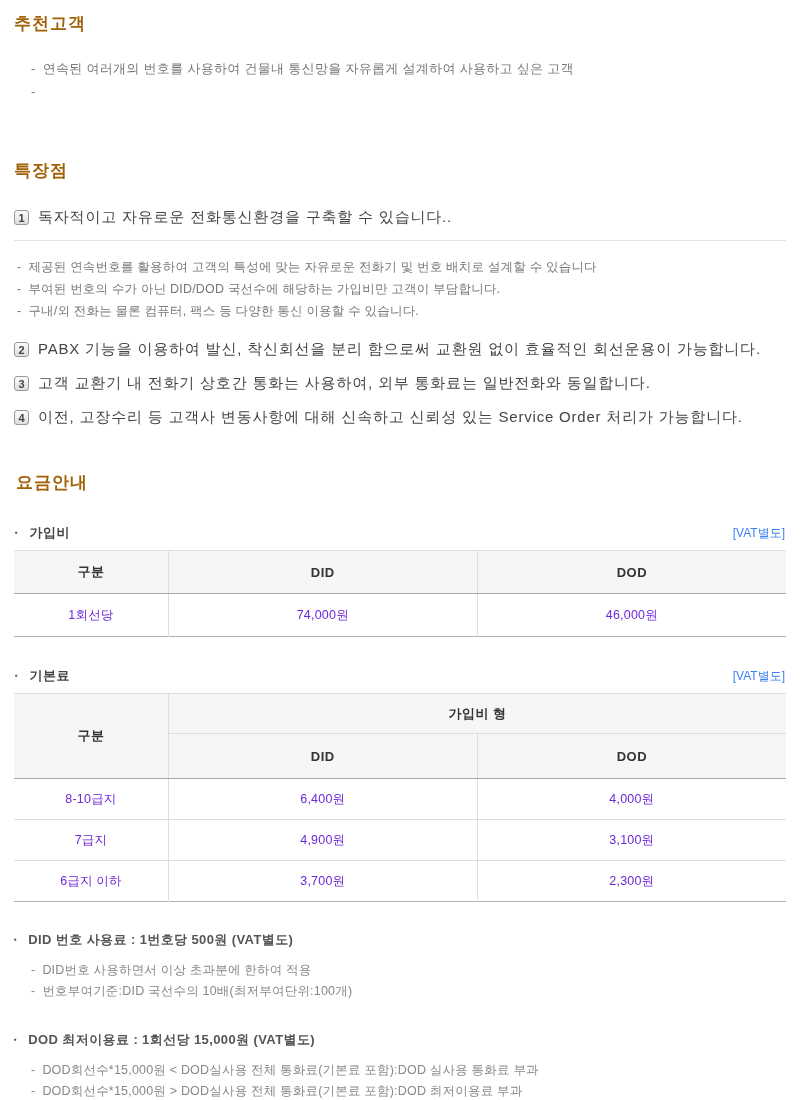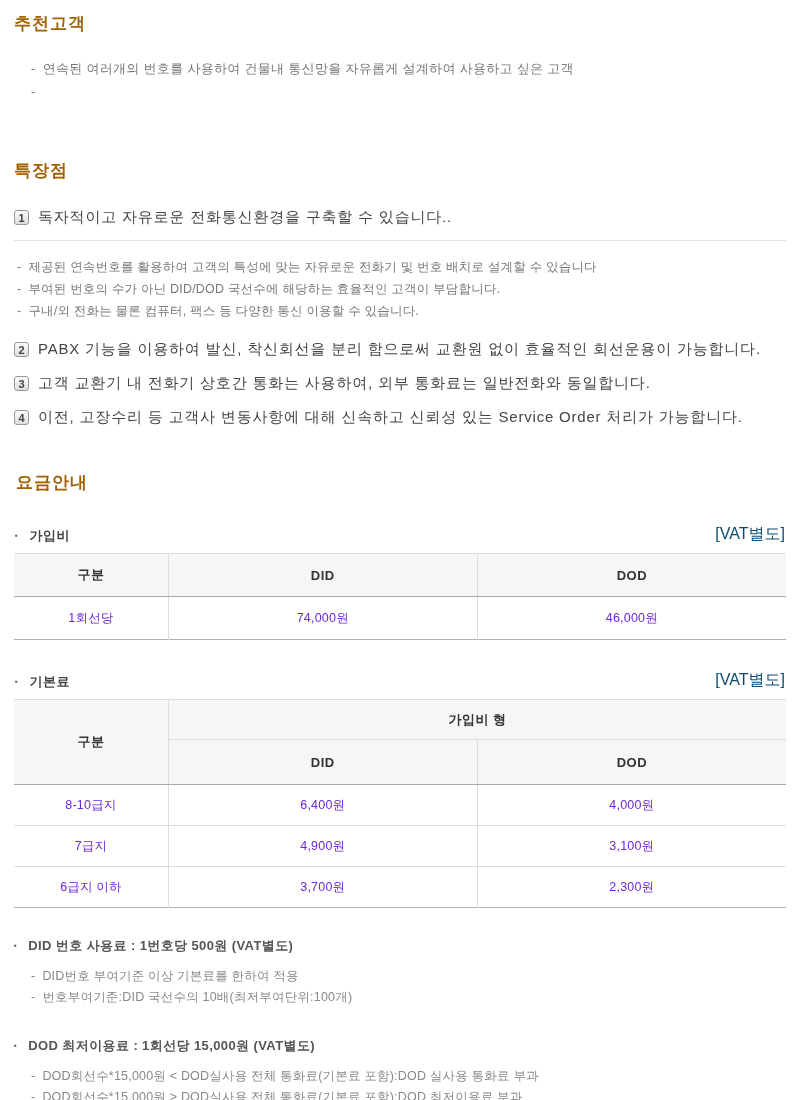--- a/index.html
+++ b/index.html
@@ -70,21 +70,21 @@
   
   .tbl-label-row {
     display: flex;
     justify-content: space-between;
     align-items: flex-end;
     margin-top: 30px;
     padding: 0 1px;
   }
   .tbl-label { font-size: 13px; font-weight: bold; color: #444; letter-spacing: 0.5px; }
   .sq { font-size: 8px; margin-right: 7px; vertical-align: 2px; color: #555; }
-  .vat-note { font-size: 16px; color: #0c4a6e; margin-left: 16px; }
+  .vat-note { font-size: 12px; color: #3b82f6; margin-left: 16px; }
 
   table.tbl {
     width: 100%;
     border-collapse: collapse;
     table-layout: fixed;
     margin-top: 8px;
     border-top: 1px solid #ddd;
     border-bottom: 1px solid #b0b0b0;
   }
   .tbl col.c1 { width: 20%; }
@@ -145,21 +145,21 @@
       <span class="feature-title">독자적이고 자유로운 전화통신환경을 구축할 수 있습니다..</span>
     </div>
     <hr class="feature-rule">
     <ul class="dash-list sub-list">
       <li>
         <span class="dash">-</span>
         <span>제공된 연속번호를 활용하여 고객의 특성에 맞는 자유로운 전화기 및 번호 배치로 설계할 수 있습니다</span>
       </li>
       <li>
         <span class="dash">-</span>
-        <span>부여된 번호의 수가 아닌 DID/DOD 국선수에 해당하는 효율적인 고객이 부담합니다.</span>
+        <span>부여된 번호의 수가 아닌 DID/DOD 국선수에 해당하는 가입비만 고객이 부담합니다.</span>
       </li>
       <li>
         <span class="dash">-</span>
         <span>구내/외 전화는 물론 컴퓨터, 팩스 등 다양한 통신 이용할 수 있습니다.</span>
       </li>
     </ul>
   </div>
 
   <div class="feature-head">
     <span class="numbox">2</span>
@@ -248,21 +248,21 @@
   </table>
 
   <div class="note">
     <div class="note-title">
       <span class="sq">▪</span>
       <span>DID 번호 사용료 : 1번호당 500원 (VAT별도)</span>
     </div>
     <ul class="dash-list note-subs">
       <li>
         <span class="dash">-</span>
-        <span>DID번호 부여기준 이상 기본료를 한하여 적용</span>
+        <span>DID번호 사용하면서 이상 초과분에 한하여 적용</span>
       </li>
       <li>
         <span class="dash">-</span>
         <span>번호부여기준:DID 국선수의 10배(최저부여단위:100개)</span>
       </li>
     </ul>
   </div>
 
   <div class="note">
     <div class="note-title">

